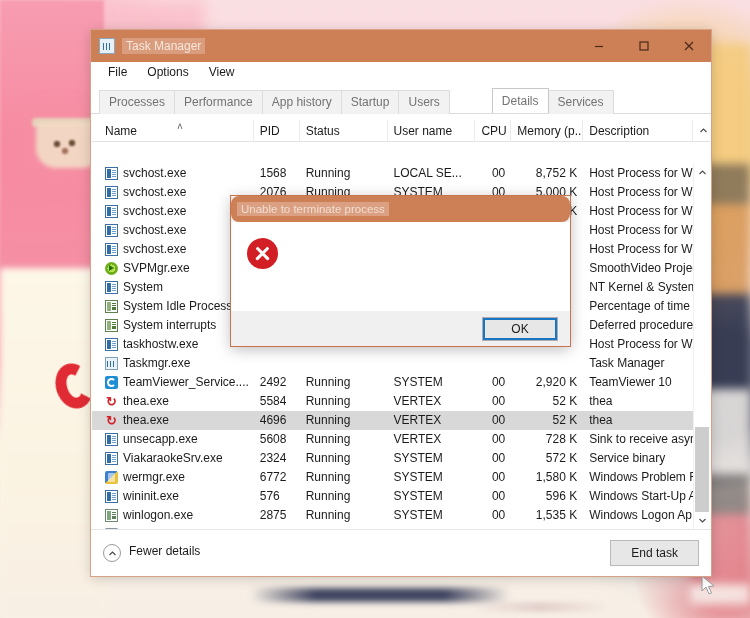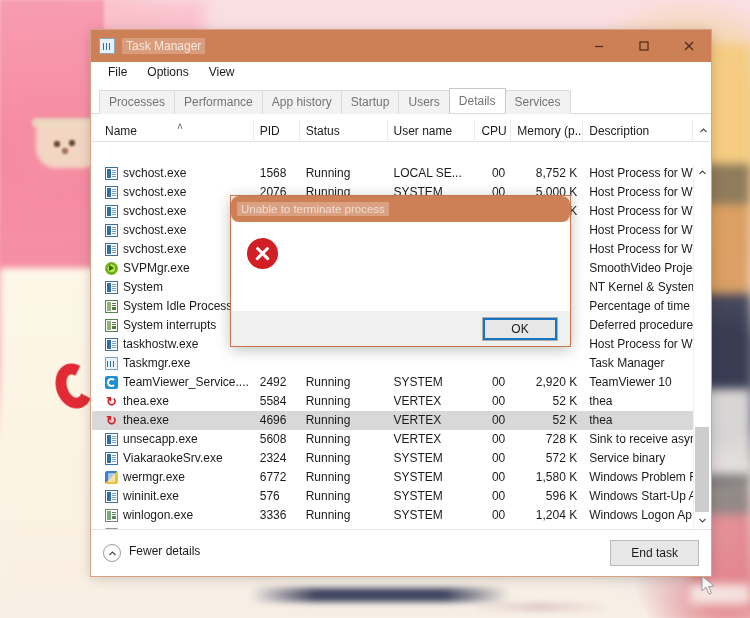--- a/index.html
+++ b/index.html
@@ -168,20 +168,21 @@
     margin-right: -1px;
     line-height: 14px;
     position: relative; top: 1px;
   }
   .tab.active {
     background: #fff;
     border-color: #c8c8c8;
     padding-top: 5px;
     top: 0;
     z-index: 3;
+    margin-left: 43px;
   }
 
   #listwrap {
     position: absolute;
     left: 0; right: 0;
     top: 84px; bottom: 47px;
     background: #fff;
     padding: 0 1px;
   }
 
@@ -704,25 +705,25 @@
           <div class="cell col-user">SYSTEM</div>
           <div class="cell col-cpu num">00</div>
           <div class="cell col-mem num">596 K</div>
           <div class="cell col-desc">Windows Start-Up A...</div>
         </div>
         <div class="row">
           <div class="cell cell-name col-name">
             <span class="ico ico-winlogon"></span>
             <span>winlogon.exe</span>
           </div>
-          <div class="cell col-pid">3336</div>
+          <div class="cell col-pid">2875</div>
           <div class="cell col-status">Running</div>
           <div class="cell col-user">SYSTEM</div>
           <div class="cell col-cpu num">00</div>
-          <div class="cell col-mem num">1,204 K</div>
+          <div class="cell col-mem num">1,535 K</div>
           <div class="cell col-desc">Windows Logon Ap...</div>
         </div>
         <div class="row">
           <div class="cell cell-name col-name">
             <span class="ico ico-wmi"></span>
             <span>WmiPrvSE.exe</span>
           </div>
           <div class="cell col-pid">1824</div>
           <div class="cell col-status">Running</div>
           <div class="cell col-user">NETWORK...</div>

